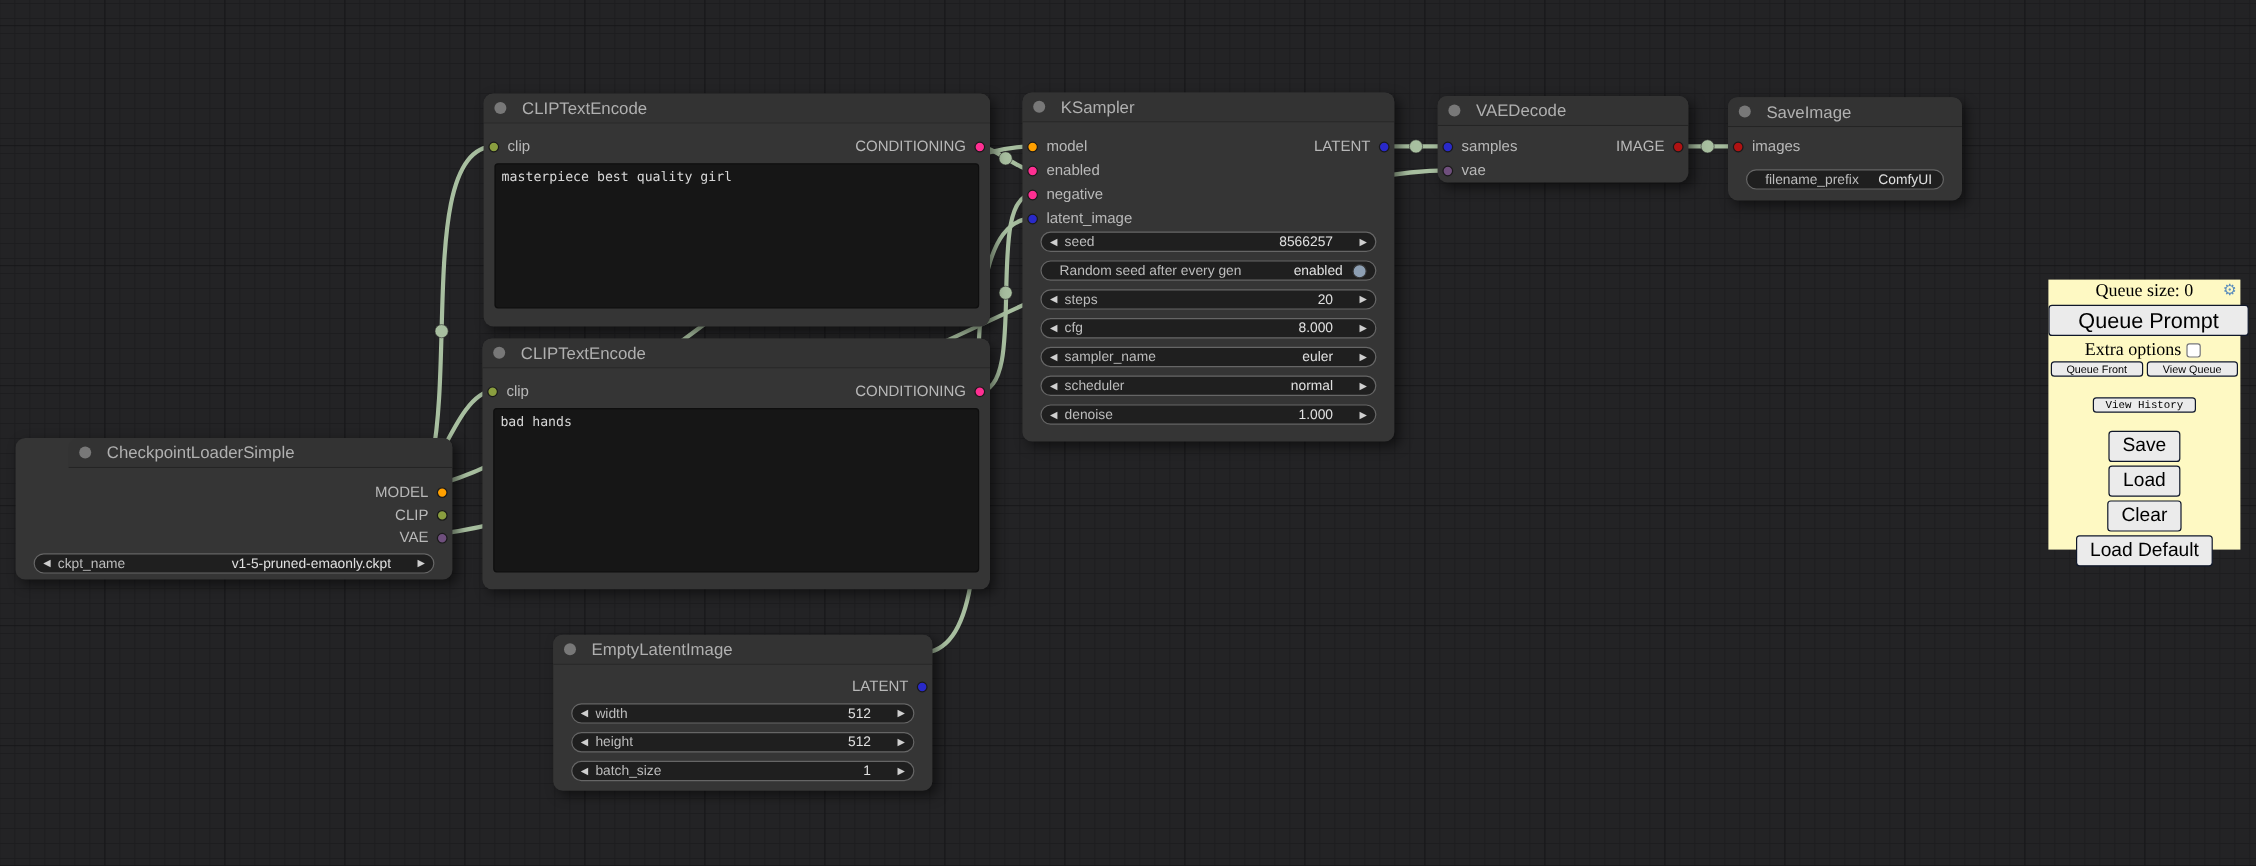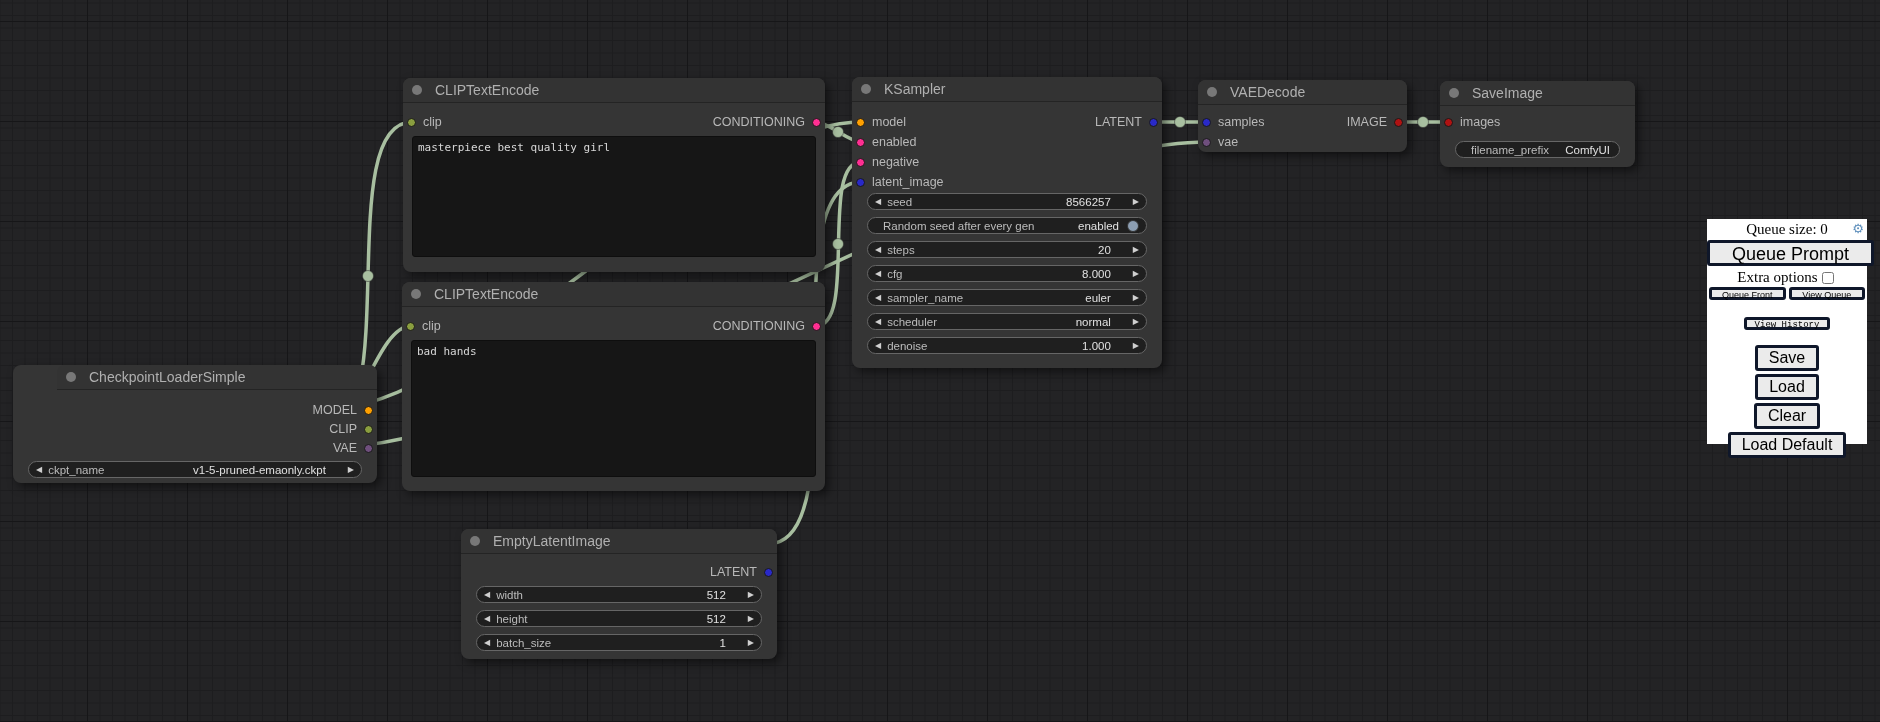--- a/index.html
+++ b/index.html
@@ -52,28 +52,28 @@
   .toggle-dot{width:12px;height:12px;border-radius:50%;background:#8d9fb3;border:1px solid #333;box-sizing:border-box;margin-left:6px;flex:none;}
 
   .promptbox{
     position:absolute;left:9px;right:9px;background:#161616;border:1px solid #0e0e0e;border-radius:3px;
     font-family:"DejaVu Sans Mono",monospace;font-size:11px;color:#d8d8d8;
     padding:4px 5px;box-sizing:border-box;line-height:1.35;white-space:pre-wrap;text-align:left;
   }
 
   
   .menu{
-    position:absolute;z-index:3;left:1707px;top:219px;width:160px;height:225px;
-    background:#ffffff;color:#000;text-align:center;
+    position:absolute;z-index:3;left:1707px;top:233px;width:160px;height:225px;
+    background:#fef9c3;color:#000;text-align:center;
     font-family:"Liberation Serif",serif;
   }
   .queue-size{font-size:15px;padding-top:2px;position:relative;}
   .gear{position:absolute;right:3px;top:2px;font-size:13px;color:#5e8fbc;cursor:pointer;font-family:"DejaVu Sans",sans-serif;}
   .btn{
-    font-family:"Liberation Sans",sans-serif;background:#ebebeb;border:3px solid #0f172a;
+    font-family:"Liberation Sans",sans-serif;background:#ebebeb;border:1px solid #0f172a;
     border-radius:3px;color:#000;cursor:pointer;display:inline-block;box-sizing:border-box;
   }
   .btn-queue{width:167px;height:26px;font-size:18px;margin-top:2px;}
   .extra{font-size:15px;margin-top:3px;height:15px;line-height:15px;}
   .extra input{width:12px;height:12px;vertical-align:-2px;margin-left:4px;}
   .row-small{display:flex;gap:3px;padding:3px 2px 0 2px;}
   .btn-small{flex:1;height:13px;font-size:9px;line-height:10px;padding:0;}
   .btn-history{width:86px;height:13px;font-size:9px;line-height:10px;padding:0;margin-top:17px;font-family:Liberation Mono, monospace;}
   .btn-big{height:26px;font-size:16px;padding:0 11px;display:block;margin:3px auto 0;}
   .btn-save{margin-top:14px;}

